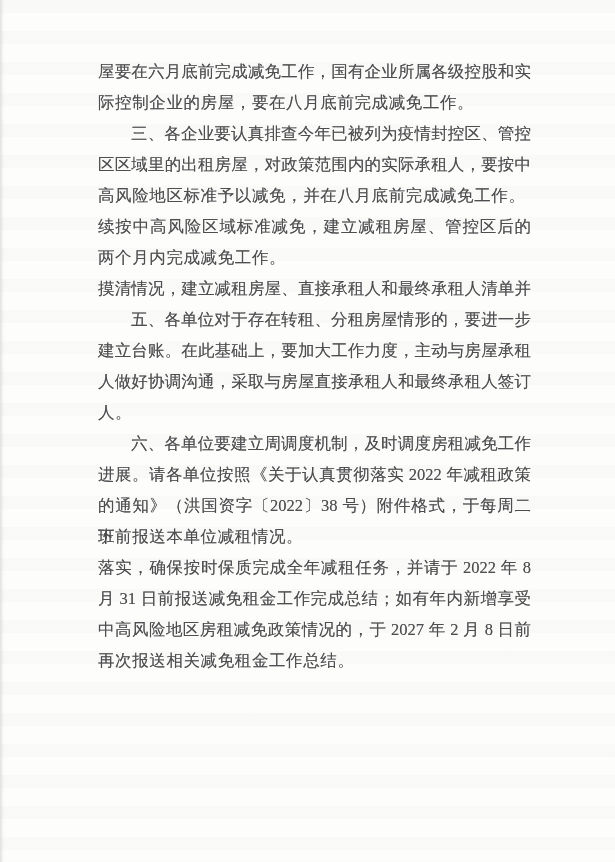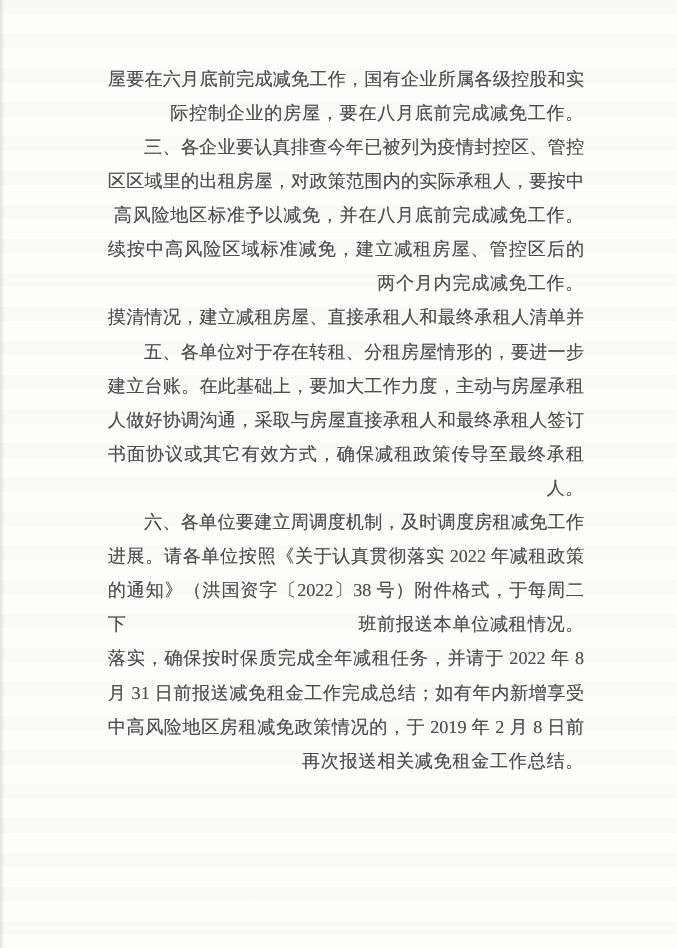--- a/index.html
+++ b/index.html
@@ -35,21 +35,21 @@
   .line {
     box-sizing: border-box;
     width: 100%;
     height: 31px;
     line-height: 31px;
     font-size: 16.5px;
     letter-spacing: 0.6px;
     color: #4e4e50;
     white-space: nowrap;
     text-shadow: 0 0 0.5px rgba(78,78,80,0.55);
-    text-align: right;
+    text-align: left;
   }
   .line.just {
     white-space: normal;
     text-align: justify;
     text-align-last: justify;
     letter-spacing: 0px;
   }
   .line.indent {
     padding-left: 33px;
   }
@@ -67,27 +67,26 @@
     <div class="line just">区区域里的出租房屋，对政策范围内的实际承租人，要按中</div>
     <div class="line">高风险地区标准予以减免，并在八月底前完成减免工作。</div>
 
     <div class="line just">续按中高风险区域标准减免，建立减租房屋、管控区后的</div>
     <div class="line">两个月内完成减免工作。</div>
 
     <div class="line just">摸清情况，建立减租房屋、直接承租人和最终承租人清单并</div>
     <div class="line just indent">五、各单位对于存在转租、分租房屋情形的，要进一步</div>
     <div class="line just">建立台账。在此基础上，要加大工作力度，主动与房屋承租</div>
     <div class="line just">人做好协调沟通，采取与房屋直接承租人和最终承租人签订</div>
-    <div class="line just">书面协议或其它有效方式，确保减租政策传导至最终承租</div>
     <div class="line">人。</div>
 
     <div class="line just indent">六、各单位要建立周调度机制，及时调度房租减免工作</div>
     <div class="line just">进展。请各单位按照《关于认真贯彻落实 2022 年减租政策</div>
     <div class="line just">的通知》（洪国资字〔2022〕38 号）附件格式，于每周二下</div>
     <div class="line">班前报送本单位减租情况。</div>
 
     <div class="line just">落实，确保按时保质完成全年减租任务，并请于 2022 年 8</div>
     <div class="line just">月 31 日前报送减免租金工作完成总结；如有年内新增享受</div>
-    <div class="line just">中高风险地区房租减免政策情况的，于 2019 年 2 月 8 日前</div>
+    <div class="line just">中高风险地区房租减免政策情况的，于 2027 年 2 月 8 日前</div>
     <div class="line">再次报送相关减免租金工作总结。</div>
 
   </div>
 </div>
 
 </body></html>

